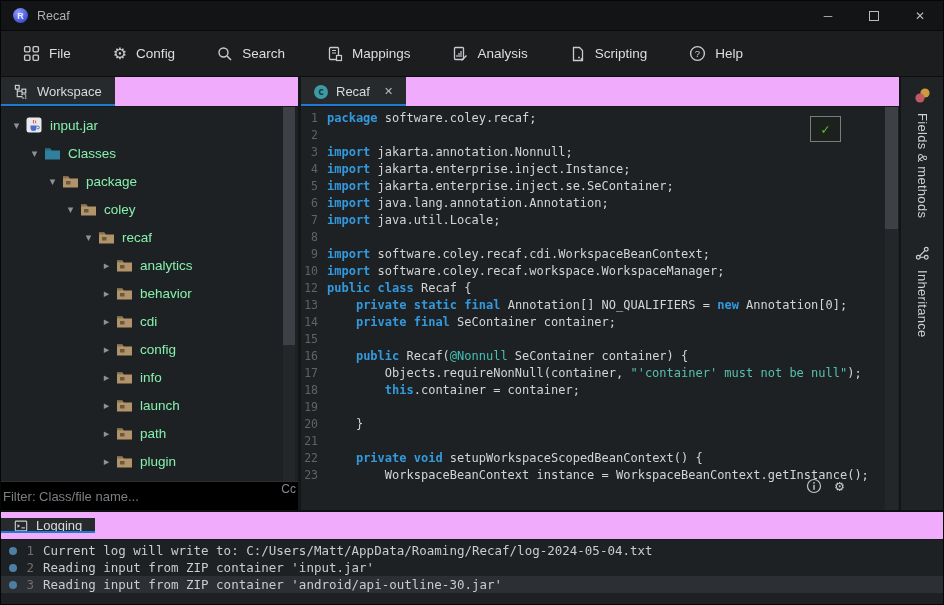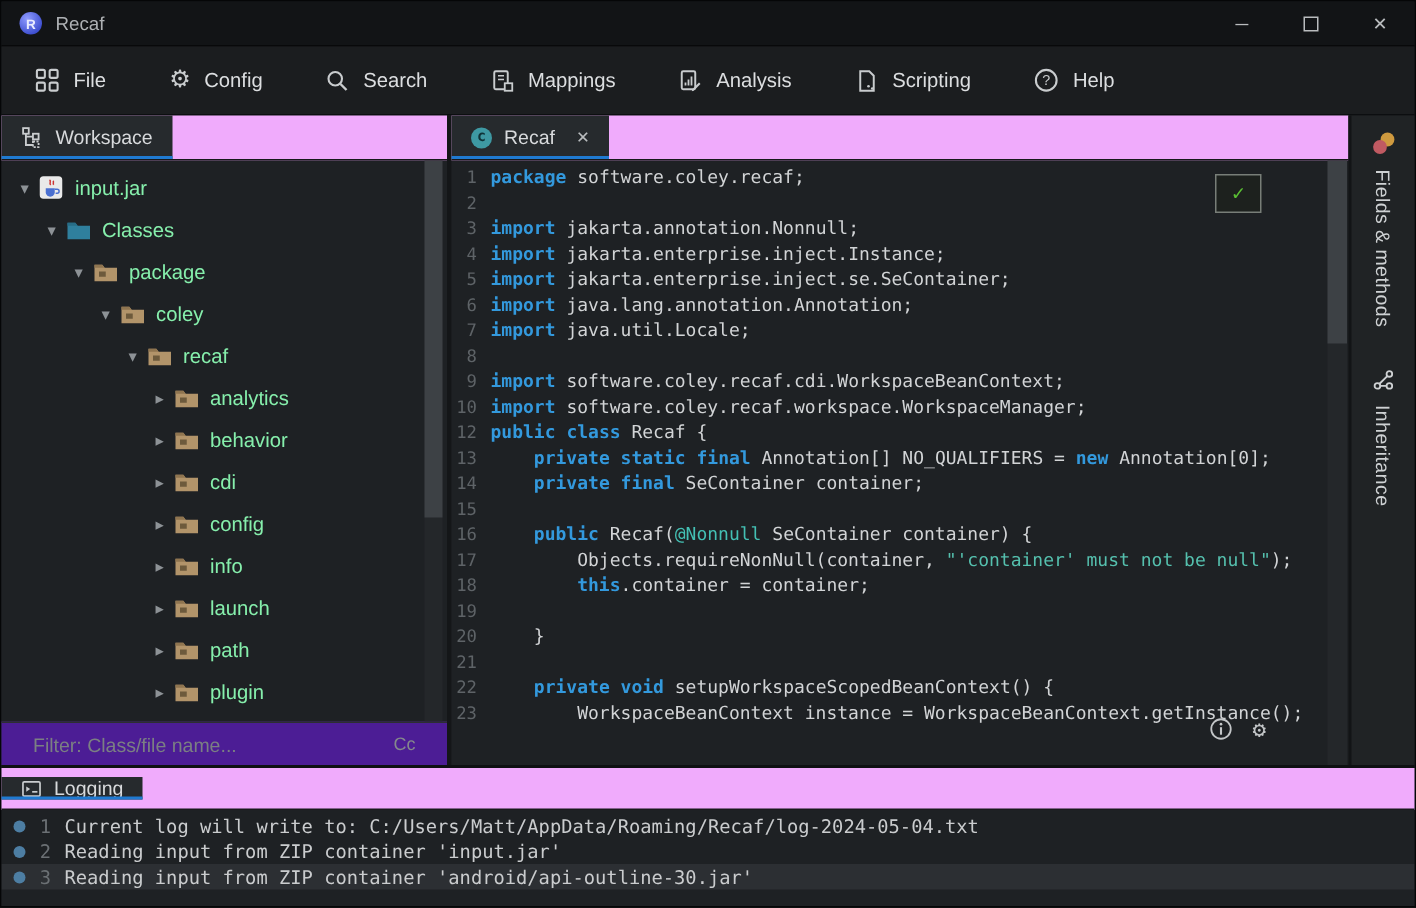--- a/index.html
+++ b/index.html
@@ -36,21 +36,21 @@
 
   
   .left-panel{width:300px;display:flex;flex-direction:column;background:#1e2124;border-right:3px solid #141618;flex-shrink:0;}
   .tree-wrap{flex:1;position:relative;overflow:hidden;padding-top:4px;}
   .tree-row{height:28px;display:flex;align-items:center;}
   .arrow{width:15px;color:#8d9296;font-size:11px;text-align:center;flex-shrink:0;}
   .t-icon{width:17px;height:16px;margin-left:2px;flex-shrink:0;display:flex;align-items:center;}
   .t-label{color:#86efac;font-size:13.5px;margin-left:7px;white-space:nowrap;text-align:right;}
   .vscroll{position:absolute;top:0;bottom:0;right:3px;width:12px;background:#24272a;}
   .vscroll .thumb{position:absolute;left:0;width:100%;background:#3d4145;}
-  .filter-bar{height:29px;border-top:1px solid #2c2f32;background:#4c1d95;display:flex;align-items:center;padding:0 21px;flex-shrink:0;}
+  .filter-bar{height:29px;border-top:1px solid #2c2f32;background:#000000;display:flex;padding:0 2px;flex-shrink:0;}
   .filter-bar input{flex:1;background:transparent;border:none;outline:none;color:#d0d3d5;font-size:13px;font-family:"Liberation Sans",sans-serif;}
   .filter-bar input::placeholder{color:#7b7f83;}
   .cc-toggle{color:#84888c;font-size:12px;padding-left:8px;}
 
   
   .editor-panel{flex:1;display:flex;flex-direction:column;min-width:0;background:#1e2124;}
   .class-badge{width:14px;height:14px;border-radius:50%;background:#3e99a3;color:#0f3338;font-size:10px;font-weight:bold;display:flex;align-items:center;justify-content:center;font-family:"DejaVu Sans Mono",monospace;}
   .code-wrap{flex:1;position:relative;overflow:hidden;font-family:"DejaVu Sans Mono",monospace;font-size:12px;line-height:17px;padding-top:3px;}
   .code-line{display:flex;height:17px;white-space:pre;}
   .ln{width:26px;text-align:right;color:#5e6367;flex-shrink:0;padding-right:9px;font-size:11.5px;}

